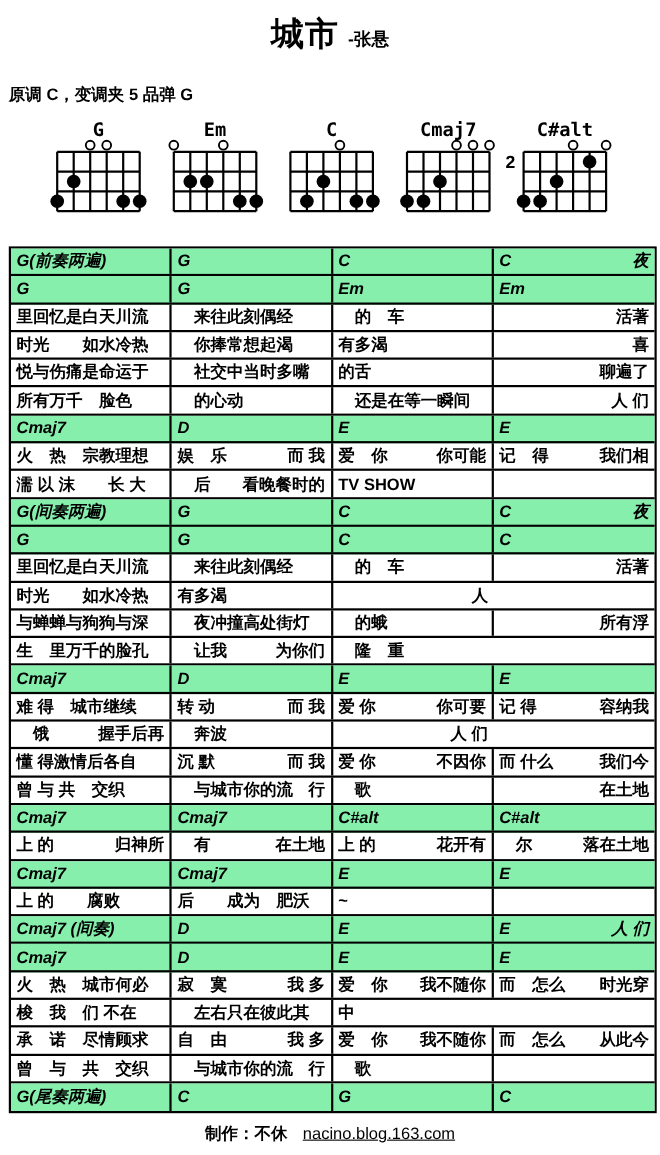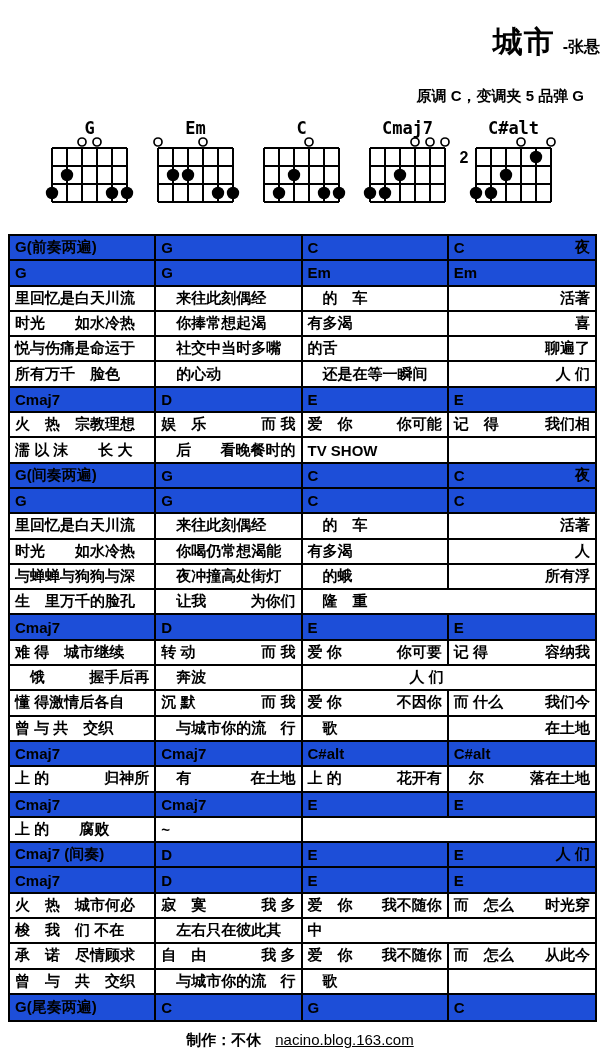--- a/index.html
+++ b/index.html
@@ -1,28 +1,28 @@
 <!DOCTYPE html>
 <html><head>
 <meta charset="utf-8">
 <style>
   html,body{margin:0;padding:0;background:#fff;color:#000;
     font-family:"Liberation Sans","DejaVu Sans",sans-serif;}
   body{width:600px;height:1050px;overflow:hidden;position:relative;}
-  .titlebar{padding-top:24px;text-align:right;line-height:36px;}
+  .titlebar{padding-top:14px;text-align:center;line-height:36px;}
   .song-title{font-size:30px;font-weight:bold;letter-spacing:1px;}
   .song-artist{font-size:16px;font-weight:bold;margin-left:8px;}
-  .tuning{margin:22px 16px 0 8px;font-size:15px;font-weight:bold;text-align:right;}
+  .tuning{margin:22px 16px 0 8px;font-size:15px;font-weight:bold;}
   .chords{display:flex;margin:14px 0 0 34px;gap:2px;}
   .chords svg{display:block;}
   .sheet{margin:20px 3px 0 8px;border:2px solid #000;}
   .srow{display:grid;grid-template-columns:1fr 1fr 1fr 1fr;
     height:25.3px;box-sizing:border-box;border-bottom:2px solid #000;}
   .srow:last-child{border-bottom:none;}
-  .srow.shaded{background:#1d4ed8;}
+  .srow.shaded{background:#86efac;font-style:italic;}
   .cell{border-right:2px solid #000;padding:0 5px;display:flex;
     justify-content:space-between;align-items:center;overflow:hidden;
     font-size:15px;font-weight:bold;}
   .cell:last-child{border-right:none;}
   .cell .l,.cell .r{white-space:pre;}
   .footer{margin-top:9px;text-align:center;font-size:15px;font-weight:bold;}
   .footer .link{text-decoration:underline;margin-left:14px;font-weight:normal;
     font-family:"Liberation Sans",sans-serif;text-align:right;}
 </style>
 </head>
@@ -303,24 +303,20 @@
         <span class="l"></span>
         <span class="r">活著</span>
       </div>
     </div>
     <div class="srow">
       <div class="cell">
         <span class="l">时光　　如水冷热</span>
         <span class="r"></span>
       </div>
       <div class="cell">
-        <span class="l">　你喝仍常想渴能</span>
-        <span class="r"></span>
-      </div>
-      <div class="cell">
         <span class="l">有多渴</span>
         <span class="r"></span>
       </div>
       <div class="cell">
         <span class="l"></span>
         <span class="r">人</span>
       </div>
     </div>
     <div class="srow">
       <div class="cell">
@@ -490,20 +486,24 @@
         <span class="r"></span>
       </div>
       <div class="cell">
         <span class="l">E</span>
         <span class="r"></span>
       </div>
     </div>
     <div class="srow">
       <div class="cell">
         <span class="l">上 的　　腐败</span>
+        <span class="r"></span>
+      </div>
+      <div class="cell">
+        <span class="l">后　　成为　肥沃</span>
         <span class="r"></span>
       </div>
       <div class="cell">
         <span class="l">~</span>
         <span class="r"></span>
       </div>
       <div class="cell">
         <span class="l"></span>
         <span class="r"></span>
       </div>

